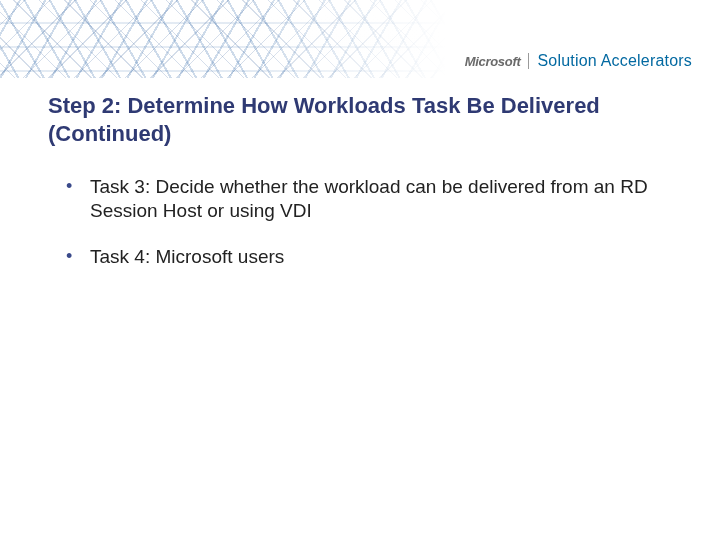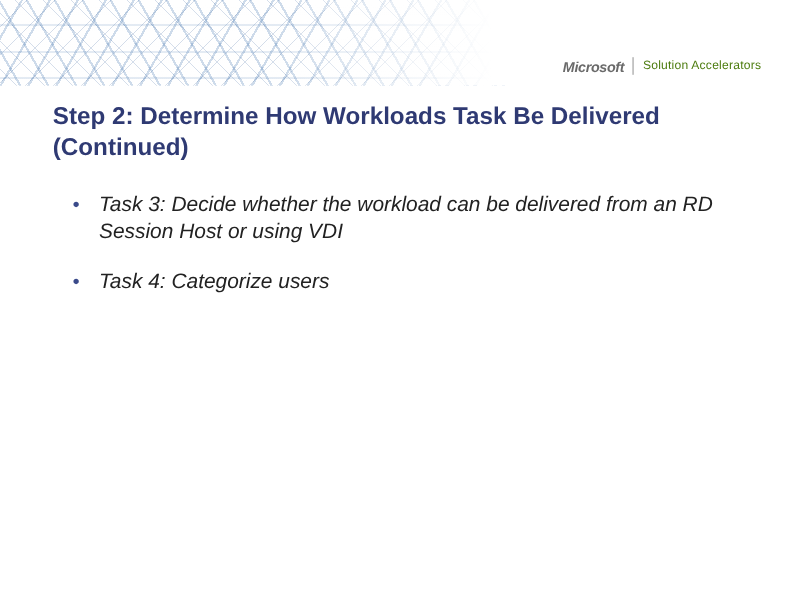--- a/index.html
+++ b/index.html
@@ -47,42 +47,41 @@
     font-style: italic;
     font-weight: 600;
     color: #6a6a6a;
     letter-spacing: -0.3px;
   }
   .brand .sep {
     width: 1px; height: 16px; background: #9a9a9a;
   }
   .brand .sa {
     font-family: "Segoe UI", Tahoma, sans-serif;
-    font-size: 11px;
-    color: #4d7c0f;
+    font-size: 16px;
+    color: #0369a1;
     letter-spacing: 0.2px;
   }
   .title {
     position: absolute;
     top: 92px; left: 48px; right: 60px;
     font-family: Verdana, Geneva, sans-serif;
     font-weight: 700;
     font-size: 22px;
     line-height: 1.25;
     color: #2f3a73;
   }
   .body {
     position: absolute;
     top: 175px; left: 62px; right: 60px;
     font-size: 19px;
     color: #222;
   }
   ul.bullets {
     list-style: none;
-    font-style: italic;
   }
   ul.bullets > li {
     position: relative;
     padding-left: 28px;
     margin-bottom: 22px;
     line-height: 1.25;
   }
   ul.bullets > li::before {
     content: "•";
     position: absolute;
@@ -106,15 +105,15 @@
   <span class="ms">Microsoft</span>
   <span class="sep"></span>
   <span class="sa">Solution Accelerators</span>
 </div>
 
 <h1 class="title">Step 2: Determine How Workloads Task Be Delivered (Continued)</h1>
 
 <div class="body">
   <ul class="bullets">
     <li>Task 3: Decide whether the workload can be delivered from an RD Session Host or using VDI</li>
-    <li>Task 4: Categorize users</li>
+    <li>Task 4: Microsoft users</li>
   </ul>
 </div>
 
 </body></html>

